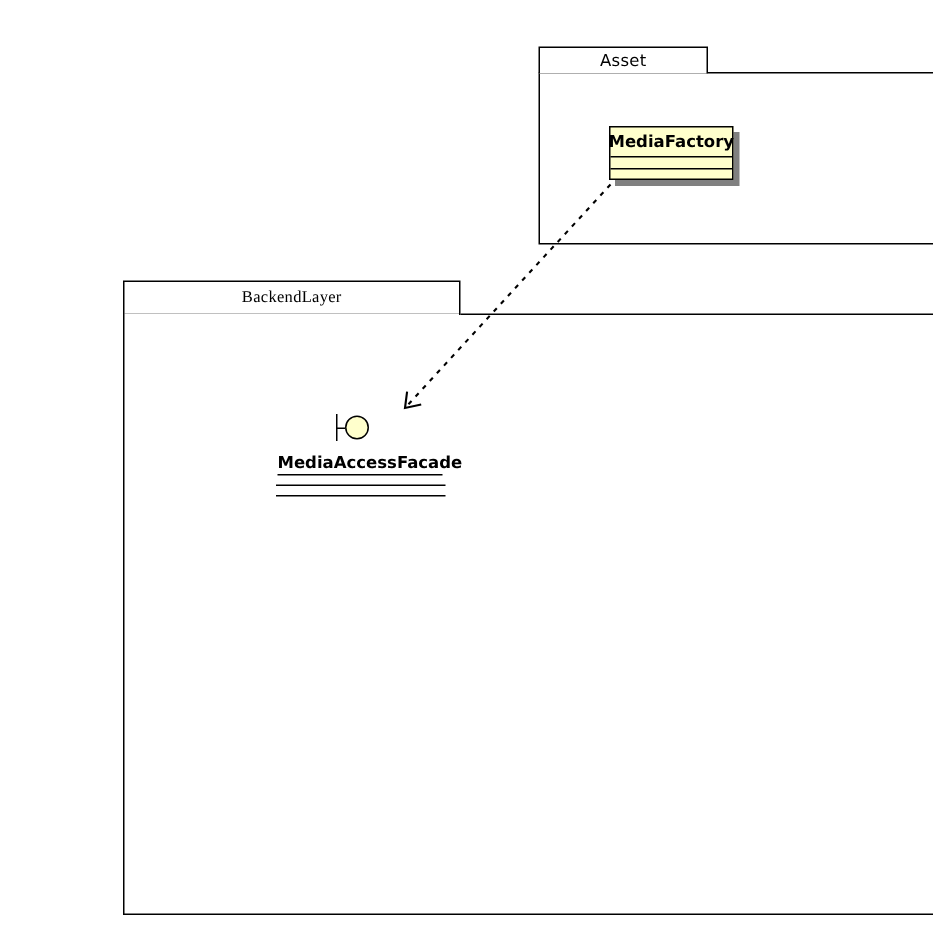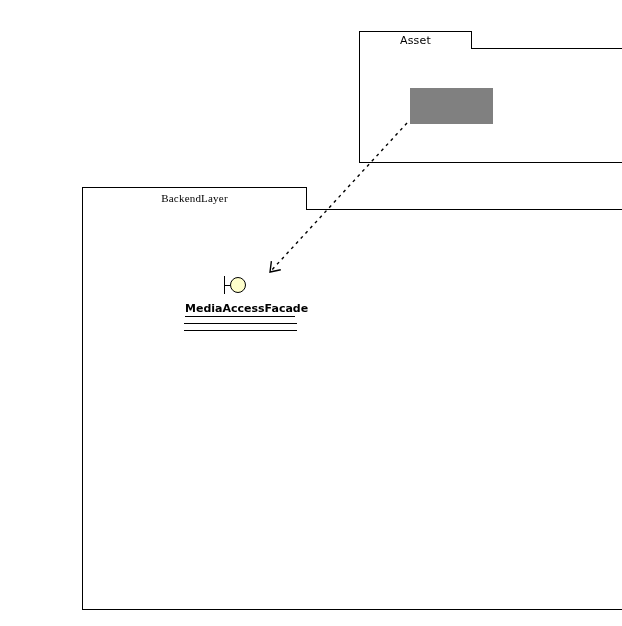--- a/index.html
+++ b/index.html
@@ -143,20 +143,25 @@
 
   <div class="package">
     <div class="package-body" id="asset-body" style="left: 325px; top: 48px; width: 286px; height: 115px;"></div>
     <div class="package-tab" id="asset-tab" style="left: 325px; top: 31px; width: 113px; height: 18px;">
       <span class="package-tab-label">Asset</span>
     </div>
     <div class="tab-seam" id="asset-seam" style="left: 326px; top: 48px; width: 111px; height: 1px;"></div>
   </div>
 
   <div class="class-shadow" id="mf-shadow" style="left: 376px; top: 88px; width: 83px; height: 36px; background: rgb(128, 128, 128);"></div>
+  <div class="class-box" id="mf-box" style="left: 372px; top: 84px; width: 83px; height: 36px; background: rgb(255, 255, 204);">
+    <div class="class-name">MediaFactory</div>
+    <div class="class-compartment divided"></div>
+    <div class="class-compartment"></div>
+  </div>
 
   <div class="package">
     <div class="package-body" id="backend-body" style="left: 48px; top: 209px; width: 563px; height: 401px;"></div>
     <div class="package-tab" id="backend-tab" style="left: 48px; top: 187px; width: 225px; height: 23px; font-family: Liberation Serif, serif;">
       <span class="package-tab-label">BackendLayer</span>
     </div>
     <div class="tab-seam" id="backend-seam" style="left: 49px; top: 209px; width: 223px; height: 1px;"></div>
   </div>
 
   <div class="lollipop" id="lolli-group">

